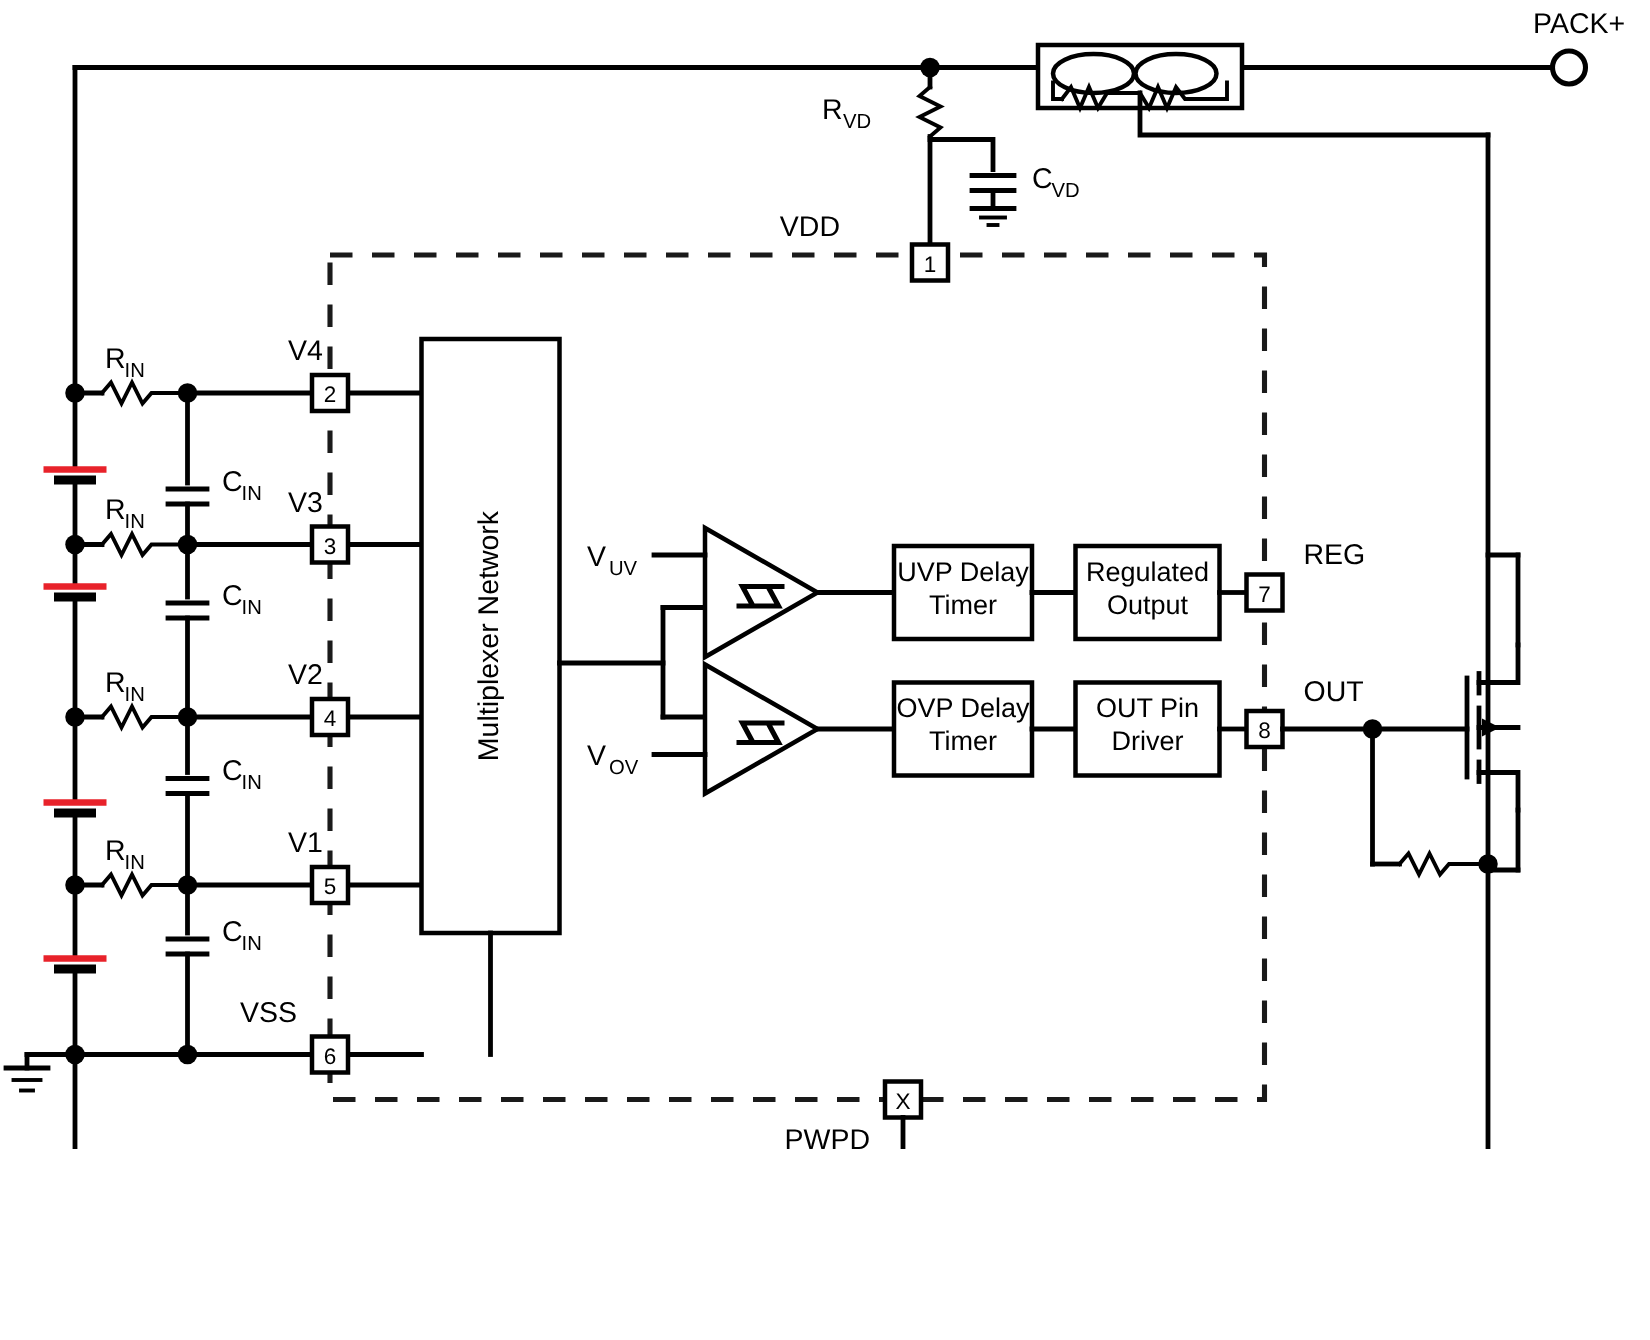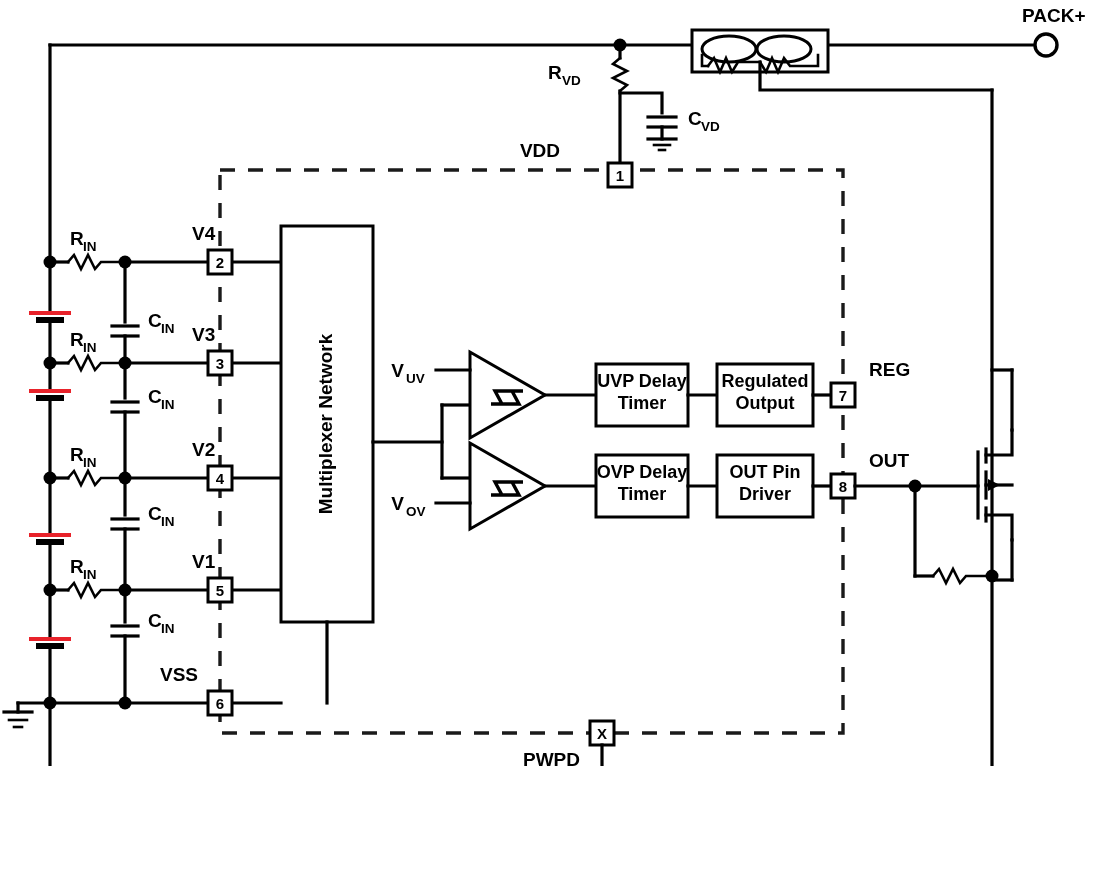--- a/index.html
+++ b/index.html
@@ -10,21 +10,20 @@
   }
   body {
     font-family: "Liberation Sans", sans-serif;
   }
   #diagram-root {
     position: relative;
     width: 1100px;
     height: 766px;
     background: #ffffff;
     overflow: hidden;
-    font-weight: bold;
   }
   svg#schematic {
     display: block;
     width: 1100px;
     height: 893px;
   }
   .wire {
     stroke: #000000;
     stroke-width: 3.2;
     fill: none;

